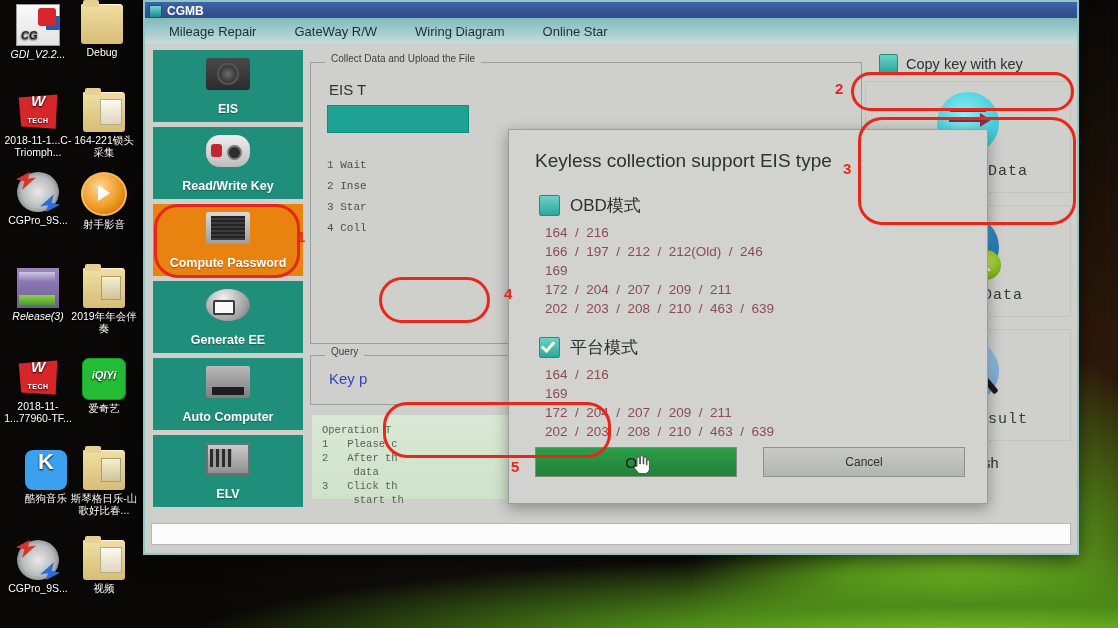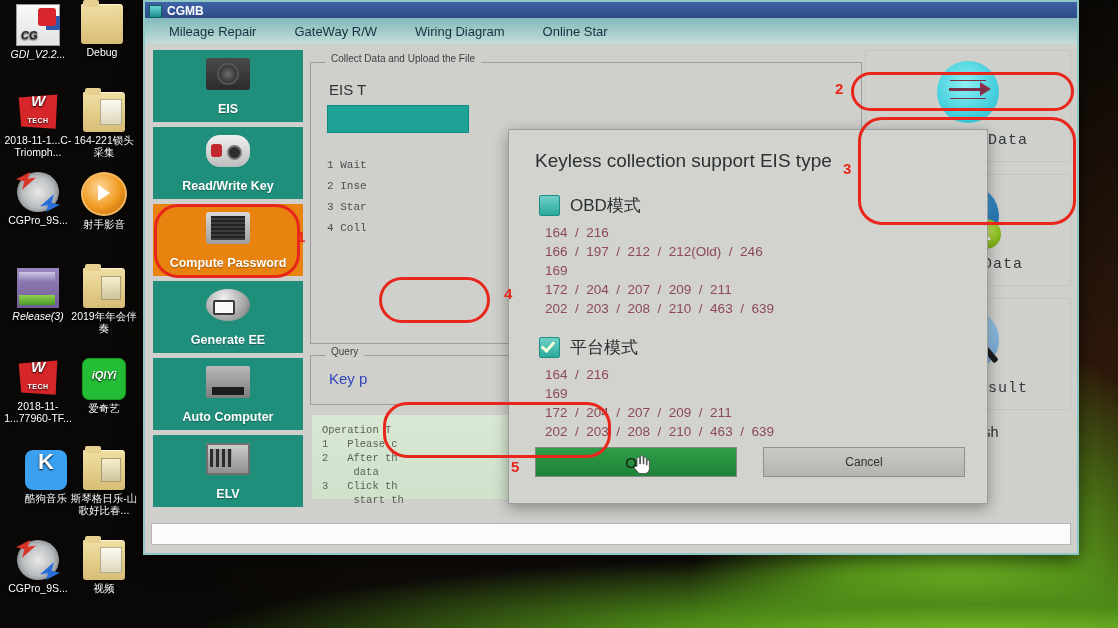--- a/index.html
+++ b/index.html
@@ -331,20 +331,24 @@
         <div class="ln">1   Please c</div>
         <div class="ln">2   After th</div>
         <div class="ln">     data</div>
         <div class="ln">3   Click th</div>
         <div class="ln">     start th</div>
         <div class="scroll"></div>
       </div>
     </div>
 
     <div id="right">
+      <div class="chk">
+        <span class="cbox"></span>
+        <span>Copy key with key</span>
+      </div>
 
       <div class="bigbtn">
         <span class="bico bi-usb"></span>
         <span class="blbl">Collect Data</span>
       </div>
       <div class="bigbtn">
         <span class="bico bi-globe"></span>
         <span class="blbl">Upload  Data</span>
       </div>
       <div class="bigbtn">

